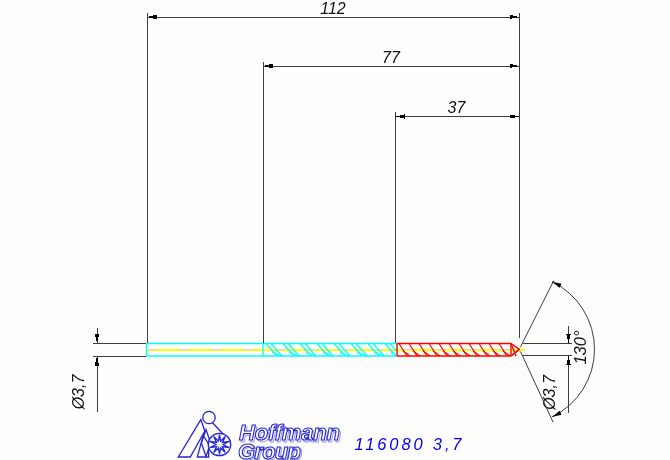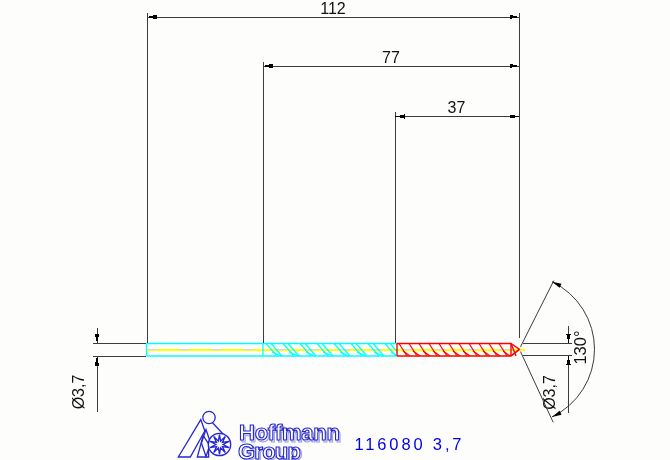--- a/index.html
+++ b/index.html
@@ -1,16 +1,16 @@
 <!DOCTYPE html>
 <html><head>
 <meta charset="utf-8">
 <style>
 html,body{margin:0;padding:0;background:#fdfdfb;}
-#page{position:relative;width:670px;height:460px;background:#fdfdfb;overflow:hidden;font-family:"Liberation Sans",sans-serif;}
+#page{position:relative;width:670px;height:460px;background:#fdfdfb;overflow:hidden;font-family:"Liberation Sans",sans-serif;font-style:italic;}
 text{font-family:"Liberation Sans",sans-serif;}
 </style>
 </head>
 <body>
 <div id="page">
 <svg width="670" height="460" viewBox="0 0 670 460" shape-rendering="crispEdges">
 
 <rect x="0" y="0" width="670" height="460" fill="#fdfdfb"></rect>
 
 <g>

